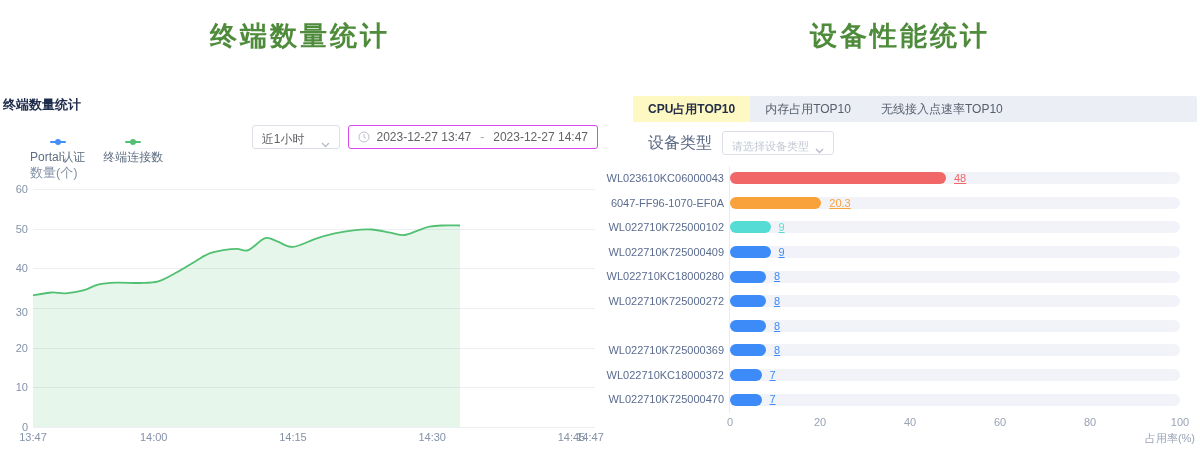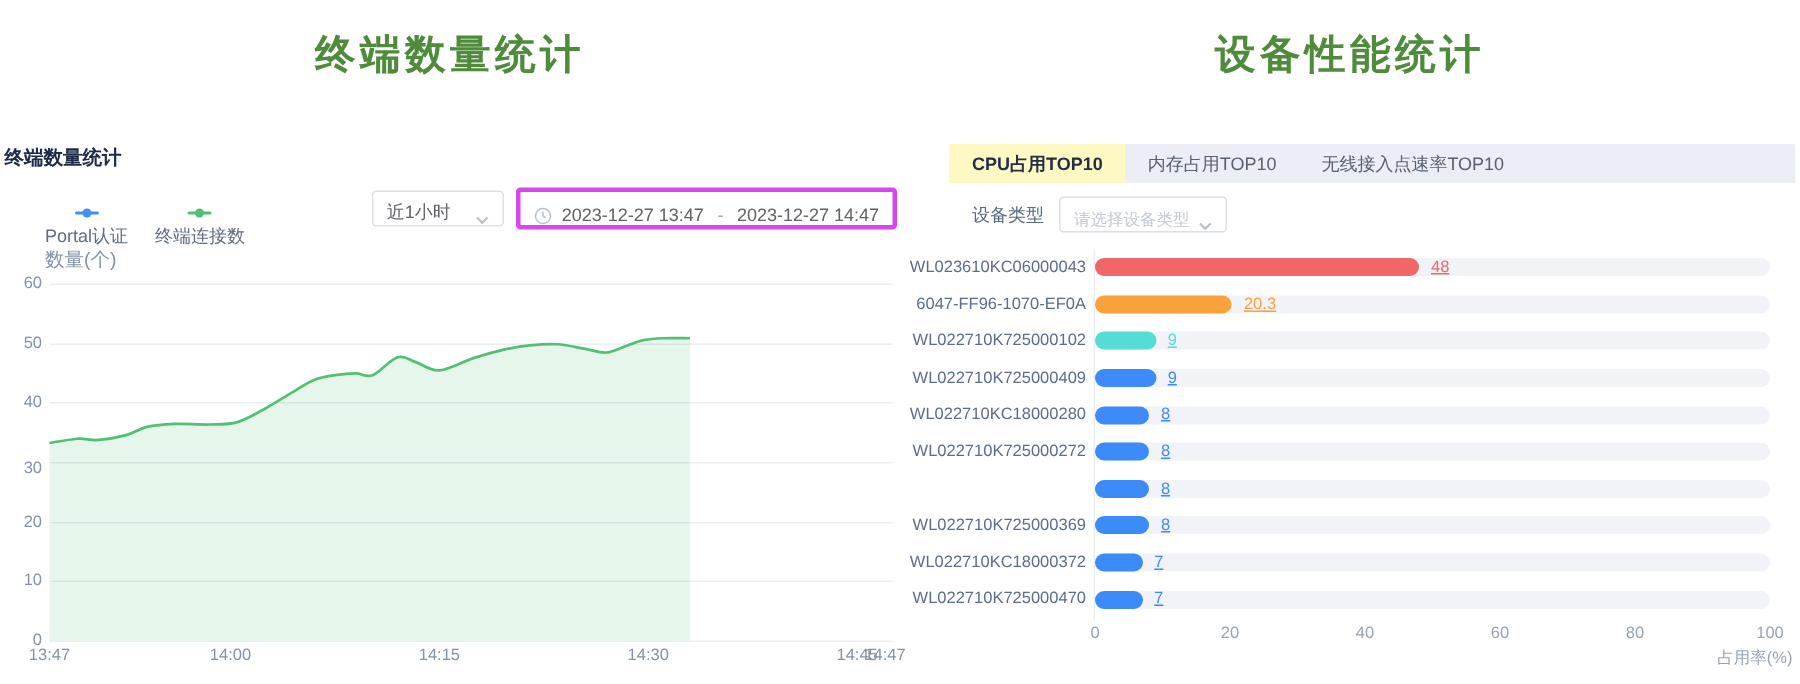--- a/index.html
+++ b/index.html
@@ -8,43 +8,43 @@
   .panel{position:absolute;top:0;height:456px;width:600px;}
   .panel-left{left:0;}
   .panel-right{left:600px;}
   .big-title{position:absolute;top:18px;left:0;right:0;margin:0;text-align:center;
     font-size:27px;font-weight:bold;letter-spacing:3px;}
   .section-title{position:absolute;top:96px;left:3px;font-size:13px;font-weight:bold;color:#1c2b4a;}
   
   .controls{position:absolute;top:125px;right:2px;display:flex;align-items:center;gap:8px;}
   .select-box{height:22px;border:1px solid #dcdfe6;border-radius:3px;background:#fff;
     display:flex;align-items:flex-end;gap:16px;padding:0 9px;font-size:12px;color:#606266;cursor:pointer;}
-  .date-range{height:22px;border:3px solid #d946ef;border-radius:3px;background:#fff;
-    display:flex;align-items:flex-end;gap:7px;padding:0 9px;font-size:12px;color:#606266;cursor:pointer;}
+  .date-range{height:22px;border:1px solid #d946ef;border-radius:3px;background:#fff;
+    display:flex;align-items:center;gap:7px;padding:0 9px;font-size:12px;color:#606266;cursor:pointer;}
   .date-range .sep{color:#9aa3b2;padding:0 2px;}
   .icon-svg{display:block;}
   
   .legend{position:absolute;top:141px;left:30px;display:flex;align-items:center;gap:18px;}
   .legend-item{display:flex;align-items:center;gap:6px;font-size:12px;color:#5e6d82;cursor:pointer;flex-direction:column;}
   .legend-marker{position:relative;width:16px;height:2px;border-radius:1px;display:inline-block;}
   .legend-dot{position:absolute;left:5px;top:-2px;width:6px;height:6px;border-radius:50%;display:inline-block;}
   .axis-name-y{position:absolute;top:164px;left:30px;font-size:13px;color:#8392a8;}
   
   .line-chart{position:absolute;left:0;top:0;width:600px;height:456px;}
   .gridline{position:absolute;left:33px;width:562px;height:1px;background:#ebeef3;}
   .ytick{position:absolute;left:0;width:28px;text-align:right;font-size:11px;color:#8392a8;}
   .xtick{position:absolute;top:431px;font-size:11px;color:#8392a8;transform:translateX(-50%);white-space:nowrap;}
   .plot-svg{position:absolute;left:0;top:0;}
   
   .tabbar{position:absolute;left:33px;top:96px;width:564px;height:26px;background:#ebeef4;
     display:flex;align-items:stretch;border-radius:2px 2px 0 0;}
   .tab{display:flex;align-items:center;padding:0 15px;font-size:12px;color:#57606f;cursor:pointer;white-space:nowrap;}
   .tab.active{background:#fef9c3;color:#232e47;font-weight:bold;}
   .filter-row{position:absolute;left:48px;top:131px;display:flex;align-items:center;gap:10px;}
-  .filter-label{font-size:12px;color:#5a6a85;}
+  .filter-label{font-size:16px;color:#5a6a85;}
   .select-light{width:92px;justify-content:space-between;gap:4px;}
   .select-light .placeholder{font-size:11px;color:#c2c8d4;white-space:nowrap;overflow:hidden;margin-top:20px;}
   
   .bar-chart{position:absolute;left:0;top:0;width:600px;height:456px;}
   .bar-axis-line{position:absolute;left:129px;top:166px;width:1px;height:247px;background:#e9edf3;}
   .bar-row{position:absolute;left:0;width:600px;}
   .bar-label{position:absolute;left:0;top:0;width:124px;text-align:right;font-size:11px;color:#5b6c8f;white-space:nowrap;}
   .bar-track{position:absolute;left:130px;width:450px;height:12px;top:50%;margin-top:-6px;background:#f1f3f8;border-radius:6px;}
   .bar-fill{position:absolute;left:130px;height:12px;top:50%;margin-top:-6px;border-radius:6px;}
   .bar-value{position:absolute;top:0;font-size:11px;text-decoration:underline;}

